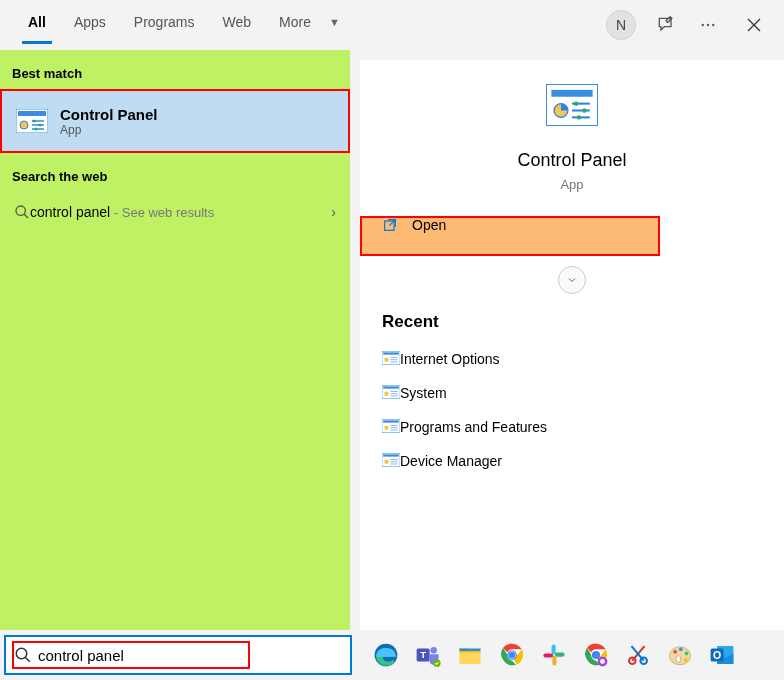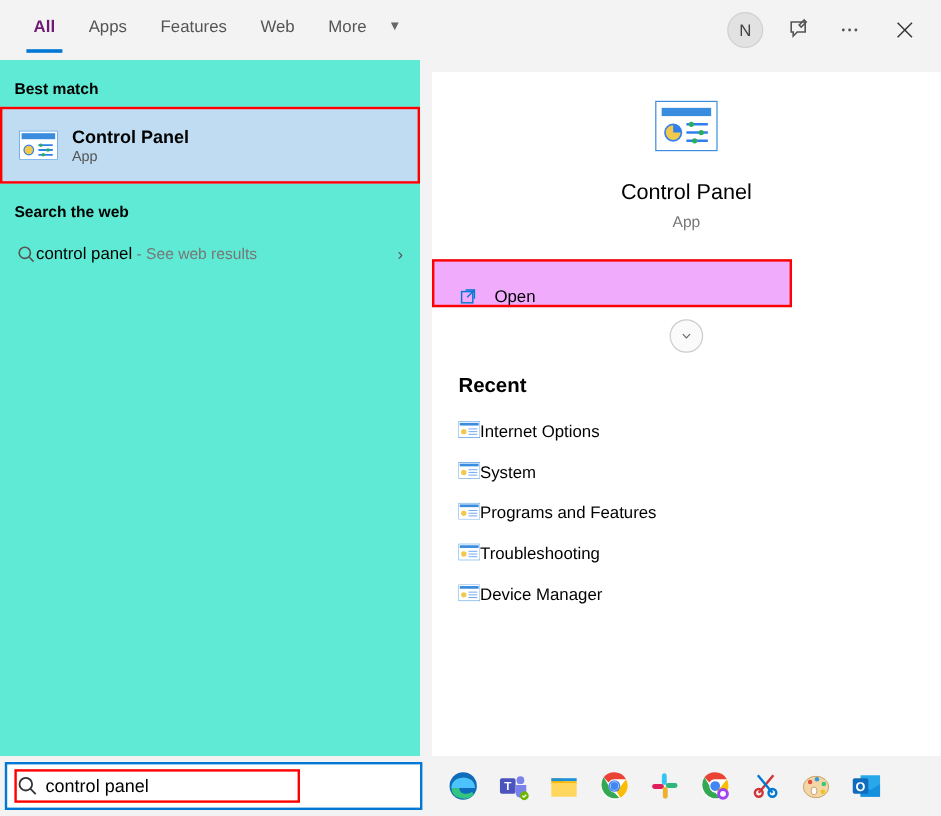--- a/index.html
+++ b/index.html
@@ -2,31 +2,31 @@
 <html><head>
 <meta charset="utf-8">
 <style>
   * { box-sizing: border-box; margin: 0; padding: 0; font-family: "Segoe UI", Arial, sans-serif; }
   body { width: 784px; height: 680px; background: #f3f3f3; overflow: hidden; position: relative; }
 
   
   .tabs-bar { height: 50px; display: flex; align-items: center; padding: 0 6px 0 14px; background: #f3f3f3; justify-content: space-between; }
   .tabs-left { display: flex; align-items: flex-start; height: 100%; padding-top: 14px; }
   .tab { font-size: 14px; color: #555; padding: 0 14px 14px 14px; cursor: pointer; position: relative; }
-  .tab.active { color: #701a75; font-weight: 600; }
+  .tab.active { color: #000000; font-weight: 600; }
   .tab.active::after { content: ""; position: absolute; left: 8px; right: 8px; bottom: 0; height: 3px; background: #0078d4; }
   .tab-more { display: flex; align-items: center; gap: 18px; }
   .tabs-right { display: flex; align-items: center; gap: 18px; padding-right: 8px; }
   .avatar { width: 30px; height: 30px; border-radius: 50%; background: #e2e2e2; display: flex; align-items: center; justify-content: center; font-size: 14px; color: #444; border:1px solid #d0d0d0;}
   .icon-btn { width: 24px; height: 24px; display: flex; align-items: center; justify-content: center; color: #555; cursor: pointer; }
   .close-btn { width: 32px; height: 32px; font-size: 16px; }
 
   
   .main { display: flex; height: 580px; }
-  .left-pane { width: 350px; background: #5eead4; position: relative; }
+  .left-pane { width: 350px; background: #bef264; position: relative; }
   .right-pane { flex: 1; background: #fff; margin-left: 10px; margin-top: 10px; display: flex; flex-direction: column; }
 
   .section-header { font-size: 13px; font-weight: 600; color: #000; padding: 16px 12px 8px 12px; }
 
   
   .best-match-item { display: flex; align-items: center; height: 64px; background: #bfdcf2; padding-left: 14px; position: relative; cursor: pointer; border: 2px solid red;}
   .best-match-icon { width: 32px; height: 24px; margin-right: 12px; }
   .best-match-text .title { font-size: 15px; font-weight: 600; color: #000; }
   .best-match-text .sub { font-size: 12px; color: #555; }
 
@@ -35,21 +35,21 @@
   .web-item-left { display: flex; align-items: center; }
   .web-query { font-size: 14px; color: #000; }
   .web-sub { font-size: 13px; color: #777; }
 
   
   .detail-top { display: flex; flex-direction: column; align-items: center; padding-top: 24px; }
   .detail-icon-wrap { width: 52px; height: 42px; border: 1px solid #3a8dde; background: #fff; display: flex; align-items: center; justify-content: center; margin-bottom: 24px; }
   .detail-title { font-size: 18px; color: #000; margin-bottom: 6px; }
   .detail-sub { font-size: 13px; color: #777; margin-bottom: 24px; }
 
-  .action-row { height: 40px; display: flex; align-items: flex-end; padding-left: 22px; gap: 14px; font-size: 14px; color: #000; cursor: pointer; background: #f0abfc; border-top:1px solid #ddd; border-bottom:1px solid #ddd; }
+  .action-row { height: 40px; display: flex; align-items: flex-start; padding-left: 22px; gap: 14px; font-size: 14px; color: #000; cursor: pointer; background: #fdba74; border-top:1px solid #ddd; border-bottom:1px solid #ddd; }
   .action-row.highlight { outline: 2px solid red; outline-offset: -2px; width: 300px;}
 
   .expand-row { display: flex; justify-content: center; padding: 10px 0; }
   .expand-btn { width: 28px; height: 28px; border-radius: 50%; border: 1px solid #ccc; display: flex; align-items: center; justify-content: center; cursor: pointer; background:#fafafa;}
 
   .recent-header { font-size: 17px; font-weight: 600; color: #000; padding: 8px 22px 10px 22px; }
   .recent-item { height: 34px; display: flex; align-items: center; padding-left: 22px; font-size: 14px; color: #000; cursor: pointer; }
   .small-cp-icon { width: 18px; height: 14px; }
 
   
@@ -63,21 +63,21 @@
   .chevron { font-size: 11px; color: #666; }
   .chevron-right { font-size: 14px; color: #555; }
 </style>
 </head>
 <body>
 
 <div class="tabs-bar">
   <div class="tabs-left">
     <div class="tab active">All</div>
     <div class="tab">Apps</div>
-    <div class="tab">Features</div>
+    <div class="tab">Programs</div>
     <div class="tab">Web</div>
     <div class="tab tab-more">
       <span>More</span>
       <span class="chevron">▼</span>
     </div>
   </div>
   <div class="tabs-right">
     <div class="avatar">N</div>
     <div class="icon-btn">
       <svg width="20" height="20" viewBox="0 0 24 24" fill="none" stroke="#555" stroke-width="1.6">
@@ -211,31 +211,20 @@
         </div>
         <div class="recent-item">
           <span><svg class="small-cp-icon" viewBox="0 0 32 24">
               <rect x="0" y="0" width="32" height="24" fill="#fff" stroke="#3a8dde"></rect>
               <rect x="2" y="2" width="28" height="4" fill="#3a8dde"></rect>
               <circle cx="8" cy="15" r="4" fill="#f2c94c"></circle>
               <line x1="15" y1="11" x2="28" y2="11" stroke="#2f80ed"></line>
               <line x1="15" y1="15" x2="28" y2="15" stroke="#2f80ed"></line>
               <line x1="15" y1="19" x2="28" y2="19" stroke="#2f80ed"></line>
             </svg></span>
-          <span>Troubleshooting</span>
-        </div>
-        <div class="recent-item">
-          <span><svg class="small-cp-icon" viewBox="0 0 32 24">
-              <rect x="0" y="0" width="32" height="24" fill="#fff" stroke="#3a8dde"></rect>
-              <rect x="2" y="2" width="28" height="4" fill="#3a8dde"></rect>
-              <circle cx="8" cy="15" r="4" fill="#f2c94c"></circle>
-              <line x1="15" y1="11" x2="28" y2="11" stroke="#2f80ed"></line>
-              <line x1="15" y1="15" x2="28" y2="15" stroke="#2f80ed"></line>
-              <line x1="15" y1="19" x2="28" y2="19" stroke="#2f80ed"></line>
-            </svg></span>
           <span>Device Manager</span>
         </div>
       </div>
   </div>
 </div>
 
 <div class="bottom-bar">
   <div class="search-box-wrap">
     <svg width="18" height="18" viewBox="0 0 24 24" fill="none" stroke="#333" stroke-width="2">
         <circle cx="10" cy="10" r="7"></circle>

